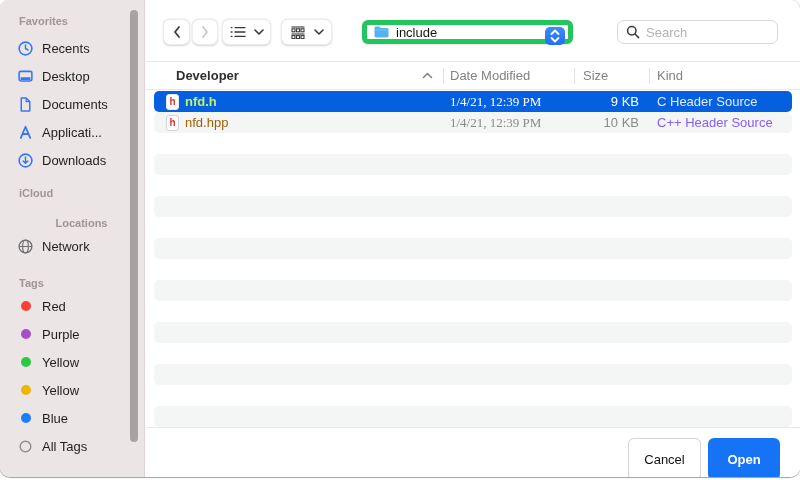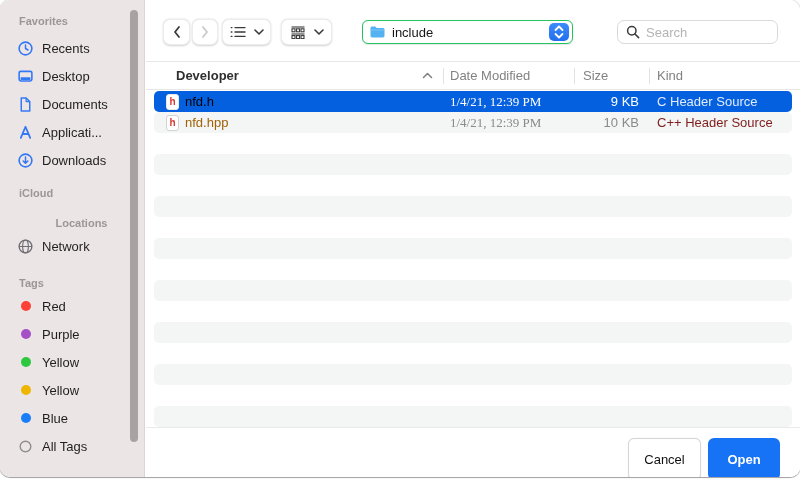--- a/index.html
+++ b/index.html
@@ -27,21 +27,21 @@
 
   
   .toolbar { position:absolute; top:0; left:0; right:0; height:62px; border-bottom:1px solid #e7e7e7; }
   .tbtn { position:absolute; top:19px; height:26px; background:#fff; border:1px solid rgba(0,0,0,0.07);
     border-radius:7px; box-shadow:0 0.5px 2px rgba(0,0,0,0.18); display:flex; align-items:center; justify-content:center; }
   .btn-back { left:17px; width:27px; }
   .btn-fwd  { left:46px; width:26px; }
   .btn-listview { left:76px; width:49px; gap:8px; }
   .btn-gridview { left:135px; width:51px; gap:8px; }
   .dropdown { position:absolute; left:216px; top:20px; width:211px; height:24px; background:#fff;
-    border:1px solid #22c55e; border-radius:6px; box-shadow:0 0.5px 1px rgba(0,0,0,0.10);
+    border:5px solid #22c55e; border-radius:6px; box-shadow:0 0.5px 1px rgba(0,0,0,0.10);
     display:flex; align-items:center; padding-left:6px; }
   .dropdown .dd-label { margin-left:6px; font-size:13px; color:#151515; }
   .stepper { position:absolute; right:3px; top:2px; width:20px; height:18px; border-radius:5px;
     background:linear-gradient(#3e8bf8,#216fef); display:flex; align-items:center; justify-content:center; }
   .searchbox { position:absolute; left:471px; top:20px; width:161px; height:24px; background:#fff;
     border:1px solid #d9d9d9; border-radius:7px; display:flex; align-items:center; padding:0 8px; }
   .searchbox input { border:none; outline:none; width:100%; margin-left:6px; font-size:13px;
     font-family:"Liberation Sans",sans-serif; color:#333; background:transparent; }
   .searchbox input::placeholder { color:#b3b3b3; }
 
@@ -56,23 +56,23 @@
   .hdiv { position:absolute; top:6px; width:1px; height:16px; background:#e2e2e2; }
 
   
   .file-list { position:absolute; top:91px; left:0; right:0; height:336px; overflow:hidden; }
   .row { height:21px; margin:0 8px; border-radius:5px; display:flex; align-items:center; font-size:13px; }
   .file-list .row:nth-child(even) { background:#f4f5f5; }
   .file-list .row.selected { background:#0560e0; }
   .c-name { width:289px; padding-left:12px; display:flex; align-items:center; gap:6px; overflow:hidden; }
   .c-date { width:131px; padding-left:7px; color:#8a8a8a;font-family:Liberation Serif, serif; }
   .c-size { width:75px; padding-right:10px; text-align:right; color:#8a8a8a; }
-  .c-kind { flex:1; padding-left:8px; color:#7f1d1d; }
+  .c-kind { flex:1; padding-left:8px; color:#8b5cf6; }
   .row .fname { color:#a16207; }
-  .row.selected .fname { color:#000000; font-weight:400; }
+  .row.selected .fname { color:#bef264; font-weight:700; }
   .row.selected .c-date, .row.selected .c-size { color:#fff; }
   .row.selected .c-kind { color:rgba(255,255,255,0.88); }
   .ficon { width:13px; height:16px; background:#fff; border:1px solid #d2d2d2; border-radius:3px;
     display:flex; align-items:center; justify-content:center; flex:0 0 13px;
     font-size:10px; font-weight:700; color:#d43a31; line-height:1; }
   .row.selected .ficon { border-color:#e8e8e8; }
 
   
   .footer { position:absolute; left:0; right:0; top:427px; height:50px; border-top:1px solid #e9e9e9; background:#fff; }
   .fbtn { position:absolute; top:10px; height:42px; border-radius:6px; font-size:13px;

